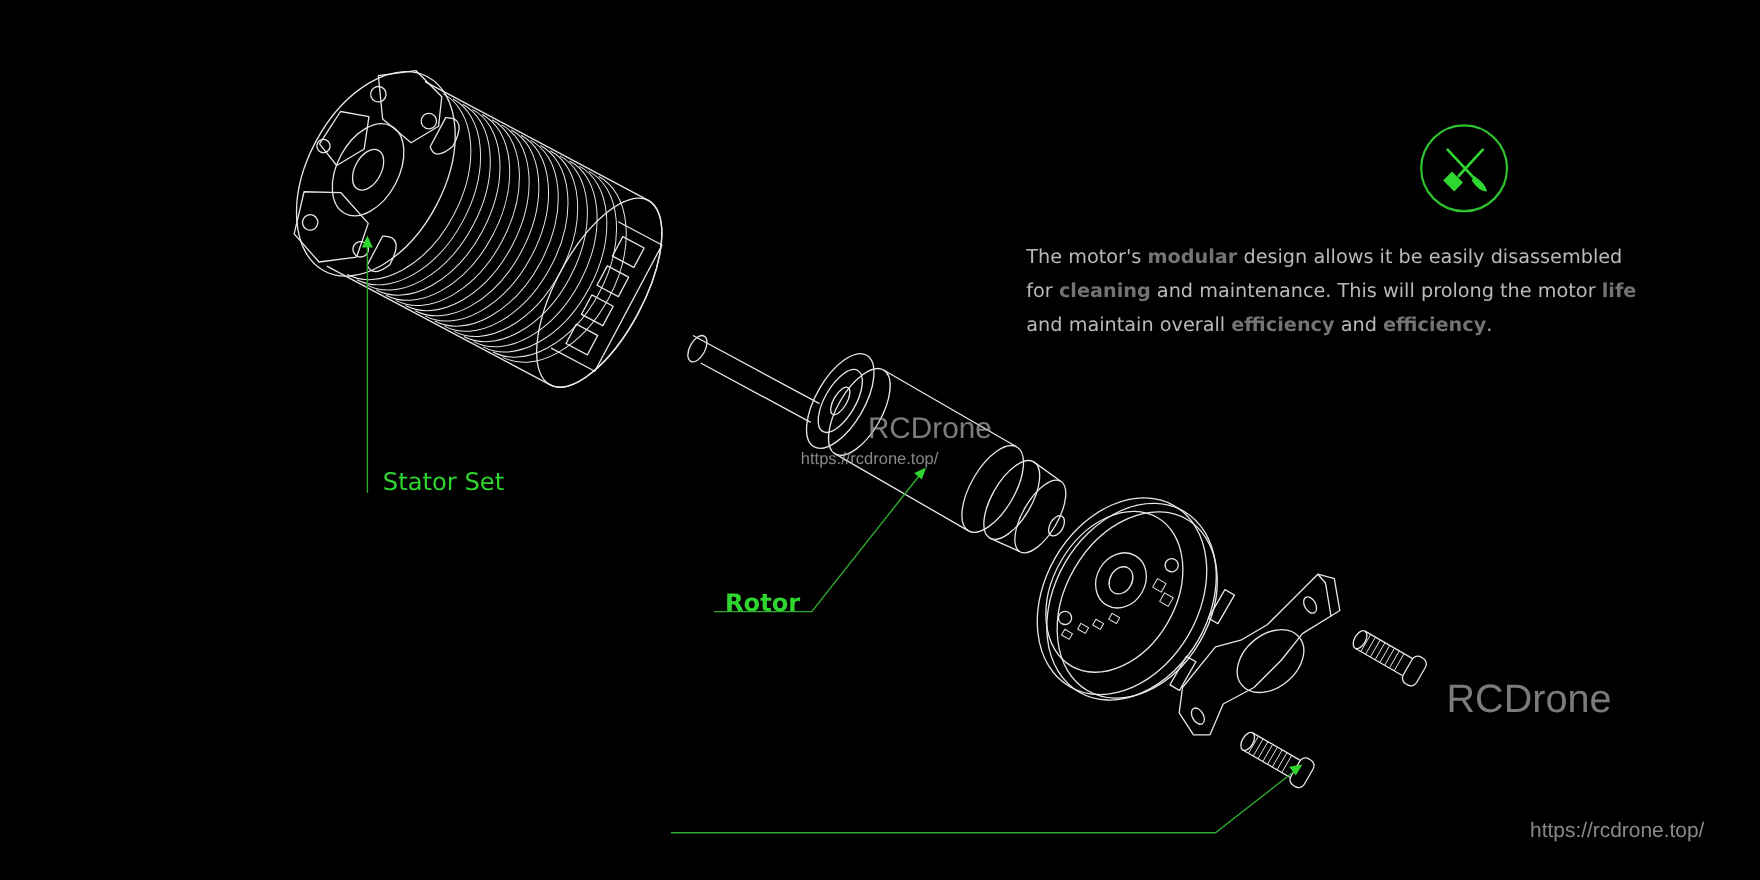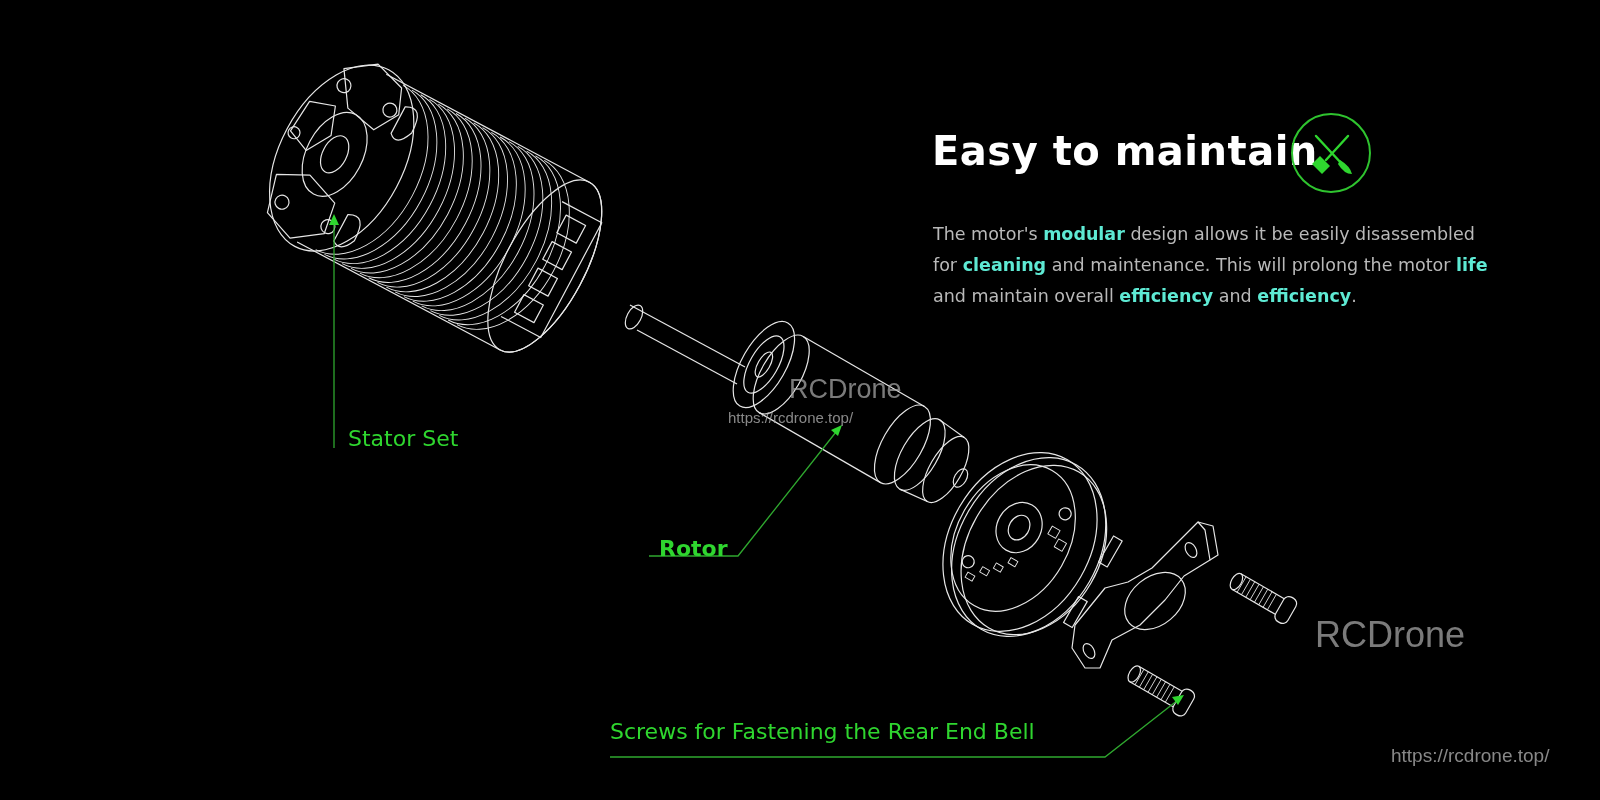--- a/index.html
+++ b/index.html
@@ -5,21 +5,21 @@
   html, body { margin:0; padding:0; background:#000; }
   body { width:1600px; height:800px; position:relative; overflow:hidden;
          font-family:"DejaVu Sans", sans-serif; }
   .stage { position:absolute; left:0; top:0; width:1600px; height:800px; background:#000; }
   svg.drawing { position:absolute; left:0; top:0; width:1600px; height:800px; }
   .title { position:absolute; left:932px; top:128px; color:#fff; font-size:40px;
            font-weight:bold; letter-spacing:0.5px; font-family:"DejaVu Sans", sans-serif; }
   .icon-badge { position:absolute; left:1290px; top:112px; width:82px; height:82px; }
   .desc { position:absolute; left:933px; top:219px; width:560px; color:#b9b9b9;
           font-size:17.5px; line-height:31px; font-family:"DejaVu Sans", sans-serif; }
-  .desc b { color:#5eead4; font-weight:bold; }
+  .desc b { color:#737373; font-weight:bold; }
   .callout { position:absolute; color:#2fd62f; font-family:"DejaVu Sans", sans-serif;
              font-size:22px; white-space:nowrap; }
   .wm-big { position:absolute; color:rgba(170,170,170,0.72); font-family:"Liberation Sans", sans-serif;margin-left:48px; }
   .wm-url { position:absolute; color:rgba(170,170,170,0.8); font-family:"Liberation Sans", sans-serif; }
 </style>
 </head>
 <body>
 
 <div class="stage">
 
@@ -164,37 +164,35 @@
       <path d="M649 556 L738 556 L836 432"></path>
       <path d="M610 757 L1105 757 L1178 700"></path>
     </g>
     <g fill="#2fd62f">
       <path d="M334 214 L329 225 L339 225 Z"></path>
       <path d="M842 425 L831 430 L838 436 Z"></path>
       <path d="M1184 695 L1172 697 L1178 705 Z"></path>
     </g>
   </svg>
 
-  <div class="title">Easy to maintain</div>
 
   <svg class="icon-badge" viewBox="0 0 82 82" xmlns="http://www.w3.org/2000/svg">
     <circle cx="41" cy="41" r="39" fill="none" stroke="#2fc42f" stroke-width="2"></circle>
 
     <path d="M26 24 L52 52" stroke="#2fd62f" stroke-width="2.4" stroke-linecap="round"></path>
     <path d="M50 48 Q60 54 62 62 Q54 62 48 52 Z" fill="#2fd62f"></path>
 
     <path d="M58 24 L36 48" stroke="#2fd62f" stroke-width="2.4" stroke-linecap="round"></path>
     <path d="M30 44 L40 54 L32 62 L22 52 Z" fill="#2fd62f"></path>
   </svg>
 
   <div class="desc">
     <span>The motor's </span><b>modular</b><span> design allows it be easily disassembled for </span><b>cleaning</b><span> and maintenance. This will prolong the motor </span><b>life</b><span> and maintain overall </span><b>efficiency</b><span> and </span><b>efficiency</b><span>.</span>
   </div>
 
   <div class="callout" style="left:348px; top:426px;">Stator Set</div>
   <div class="callout" style="left:659px; top:536px;font-weight:bold;">Rotor</div>
-  <div class="callout" style="left:610px; top:719px;">Screws for Fastening the Rear End Bell</div>
 
   <div class="wm-big" style="left:741px; top:374px; font-size:27px;">RCDrone</div>
   <div class="wm-url" style="left:728px; top:409px; font-size:15px;">https://rcdrone.top/</div>
   <div class="wm-big" style="left:1267px; top:614px; font-size:36px;">RCDrone</div>
   <div class="wm-url" style="left:1391px; top:745px; font-size:19px;">https://rcdrone.top/</div>
 </div>
 
 </body></html>

